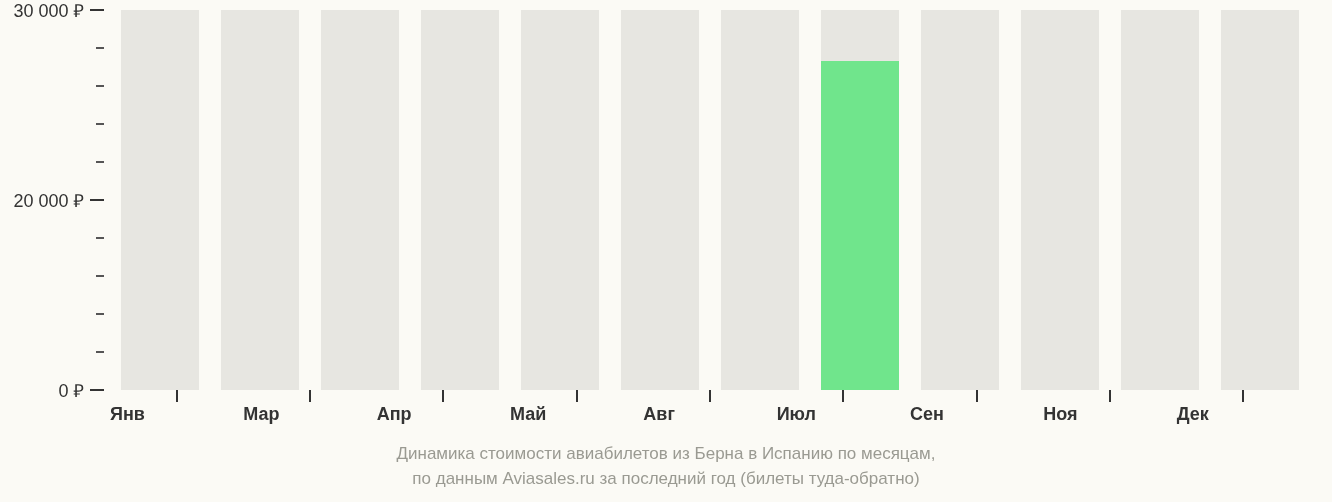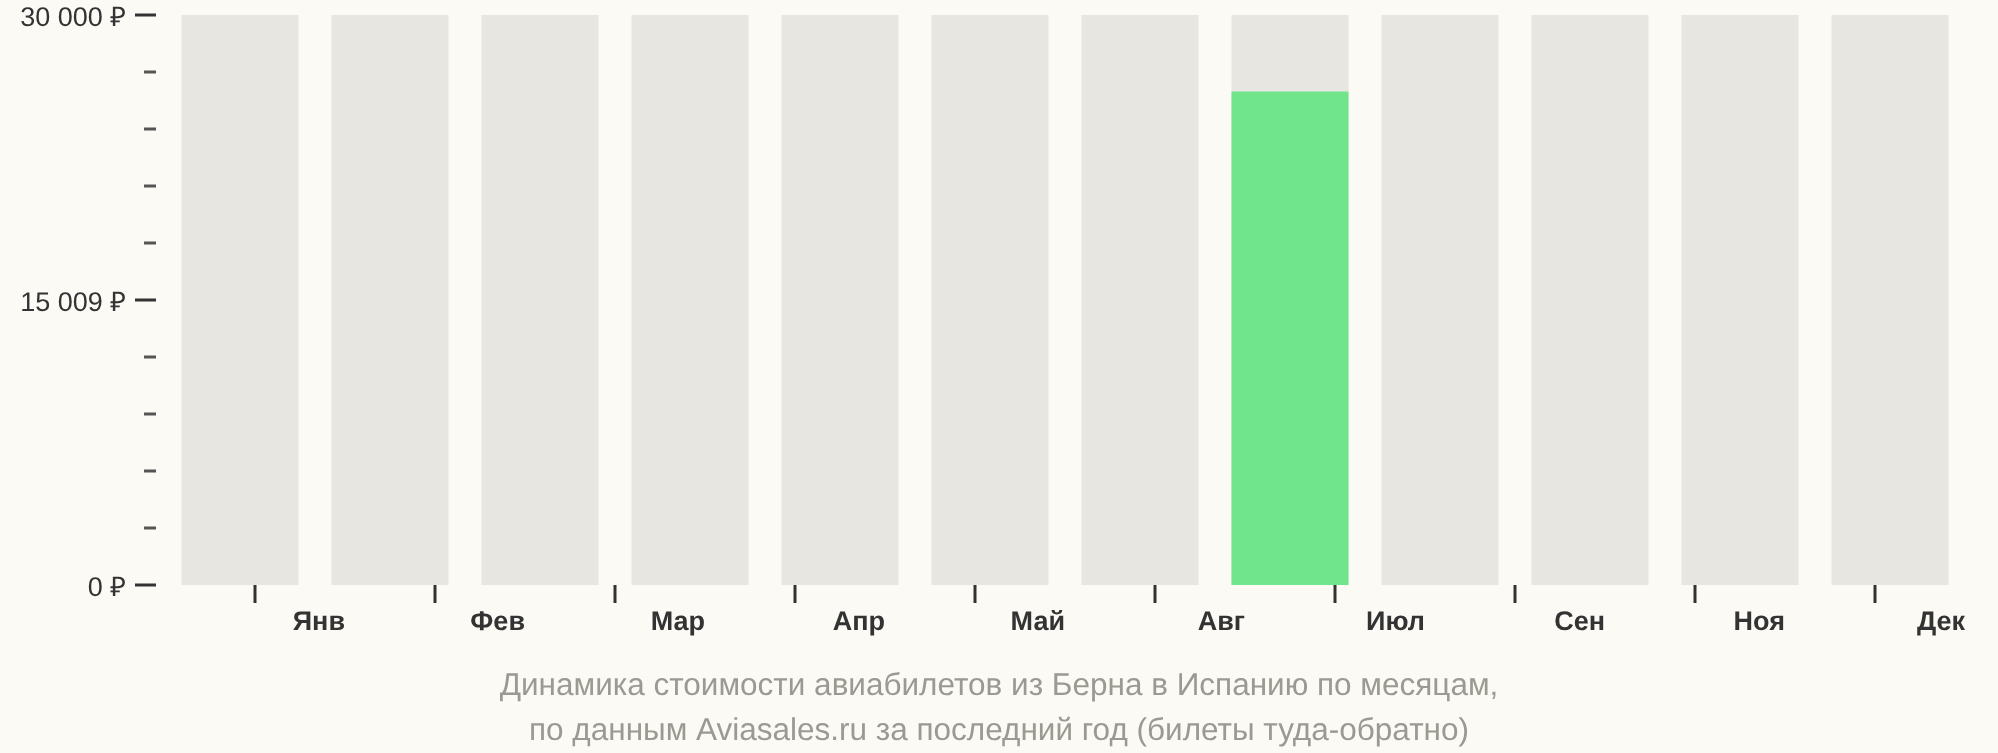--- a/index.html
+++ b/index.html
@@ -90,21 +90,21 @@
     position: absolute;
     left: 110px;
     top: 390px;
     width: 1200px;
     height: 40px;
     display: flex;
   }
   .x-slot {
     flex: 1 1 0;
     position: relative;
-    text-align: right;
+    text-align: left;
   }
   .x-tick {
     position: absolute;
     top: 0;
     left: 50%;
     width: 2px;
     height: 12px;
     background: #333;
     transform: translateX(-1px);
   }
@@ -116,34 +116,34 @@
     font-size: 18px;
     font-weight: bold;
     color: #333;
   }
   .caption {
     position: absolute;
     left: 0;
     right: 0;
     top: 442px;
     text-align: center;
-    font-size: 21px;
+    font-size: 17px;
     color: #9a9a92;
     line-height: 1.45;
   }
 </style>
 </head>
 <body>
 
 <div class="chart-wrap">
 
   <div class="y-axis" id="y-axis">
       <div class="y-label" style="top: 380px;">0 ₽</div>
       <div class="y-tick" style="top: 380px;"></div>
-      <div class="y-label" style="top: 190px;">15 009 ₽</div>
+      <div class="y-label" style="top: 190px;">20 000 ₽</div>
       <div class="y-tick" style="top: 190px;"></div>
       <div class="y-label" style="top: 0px;">30 000 ₽</div>
       <div class="y-tick" style="top: 0px;"></div>
       <div class="y-tick minor" style="top: 342px;"></div>
       <div class="y-tick minor" style="top: 304px;"></div>
       <div class="y-tick minor" style="top: 266px;"></div>
       <div class="y-tick minor" style="top: 228px;"></div>
       <div class="y-tick minor" style="top: 152px;"></div>
       <div class="y-tick minor" style="top: 114px;"></div>
       <div class="y-tick minor" style="top: 76px;"></div>
@@ -192,24 +192,20 @@
       </div>
   </div>
 
   <div class="x-axis" id="x-axis">
       <div class="x-slot">
         <div class="x-tick"></div>
         <div class="x-label">Янв</div>
       </div>
       <div class="x-slot">
         <div class="x-tick"></div>
-        <div class="x-label">Фев</div>
-      </div>
-      <div class="x-slot">
-        <div class="x-tick"></div>
         <div class="x-label">Мар</div>
       </div>
       <div class="x-slot">
         <div class="x-tick"></div>
         <div class="x-label">Апр</div>
       </div>
       <div class="x-slot">
         <div class="x-tick"></div>
         <div class="x-label">Май</div>
       </div>

